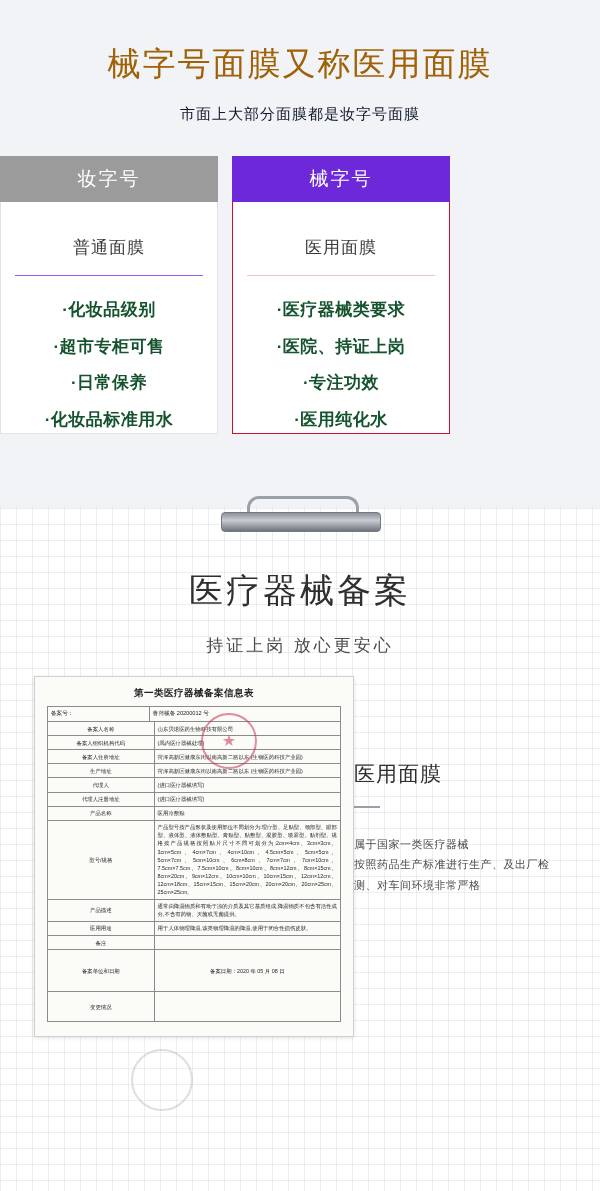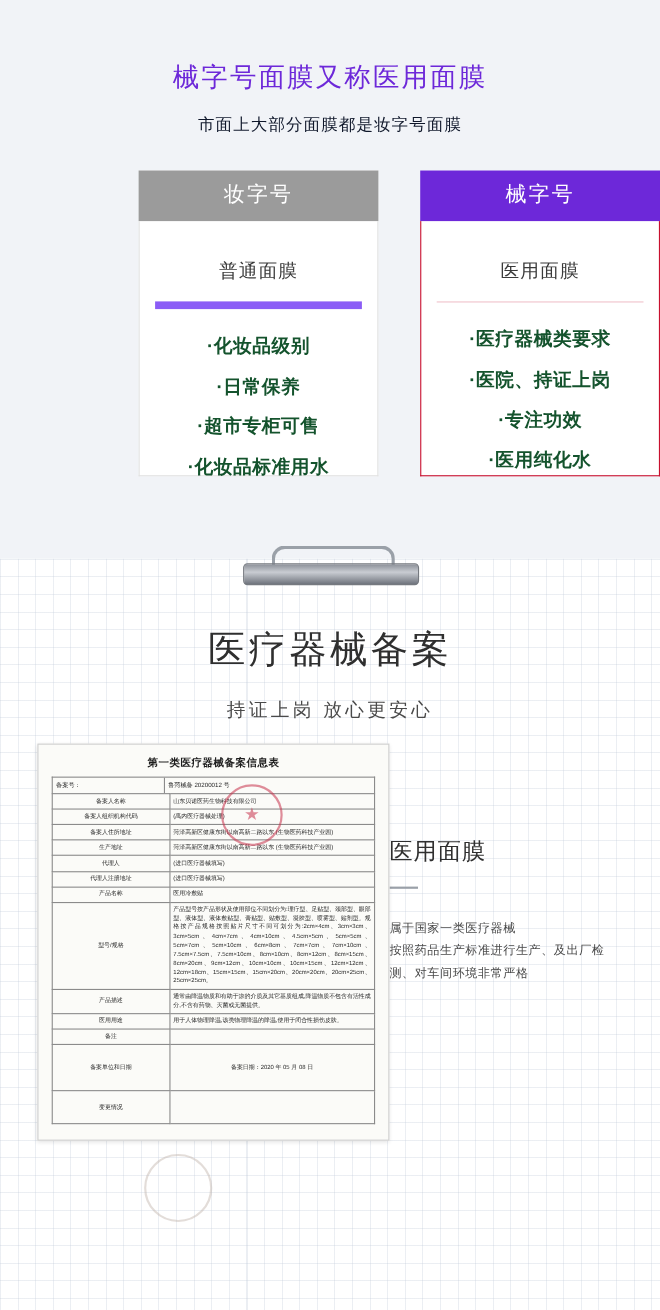--- a/index.html
+++ b/index.html
@@ -24,39 +24,39 @@
   .section-one {
     position: relative;
     width: 600px;
     height: 508px;
     background: #f1f3f7;
     box-sizing: border-box;
     padding-top: 28px;
   }
   .sec1-title {
     text-align: center;
-    font-size: 24px;
+    font-size: 33px;
     letter-spacing: 2px;
-    color: #6d28d9;
+    color: #a16207;
     font-weight: normal;
-    margin: 12px;
+    margin: 0;
     padding-top: 14px;
     font-family: "Liberation Serif", serif;
   }
   .sec1-sub {
     text-align: center;
     font-size: 15px;
     color: #0f172a;
     margin-top: 18px;
     letter-spacing: 1px;
   }
   .cards {
     display: flex;
-    justify-content: flex-end;
-    gap: 38px;
+    justify-content: flex-start;
+    gap: 14px;
     margin-top: 32px;
   }
   .card {
     width: 218px;
     background: #ffffff;
     box-sizing: border-box;
   }
   .card-head {
     height: 46px;
     line-height: 46px;
@@ -80,21 +80,21 @@
   .card.right .card-body {
     border: 1px solid #c8102e;
     border-top: none;
   }
   .card-lead {
     font-size: 17px;
     color: #3a3a3a;
     padding: 14px 0 16px 0;
     letter-spacing: 1px;
   }
-  .card.left .card-lead { border-bottom: 7px solid #8b5cf6; }
+  .card.left .card-lead { border-bottom: 1px solid #8b5cf6; }
   .card.right .card-lead { border-bottom: 1px solid #f0c2cb; }
   .card-list {
     list-style: none;
     margin: 0;
     padding: 16px 0 0 0;
   }
   .card-list li {
     font-size: 17px;
     color: #14532d;
     line-height: 1.1;
@@ -285,22 +285,22 @@
     <div class="sec1-sub">市面上大部分面膜都是妆字号面膜</div>
 
     <div class="cards">
 
       <div class="card left">
         <div class="card-head gray">妆字号</div>
         <div class="card-body">
           <div class="card-lead">普通面膜</div>
           <ul class="card-list">
             <li>·化妆品级别</li>
+            <li>·超市专柜可售</li>
             <li>·日常保养</li>
-            <li>·超市专柜可售</li>
             <li>·化妆品标准用水</li>
           </ul>
         </div>
       </div>
 
       <div class="card right">
         <div class="card-head red">械字号</div>
         <div class="card-body">
           <div class="card-lead">医用面膜</div>
           <ul class="card-list">

